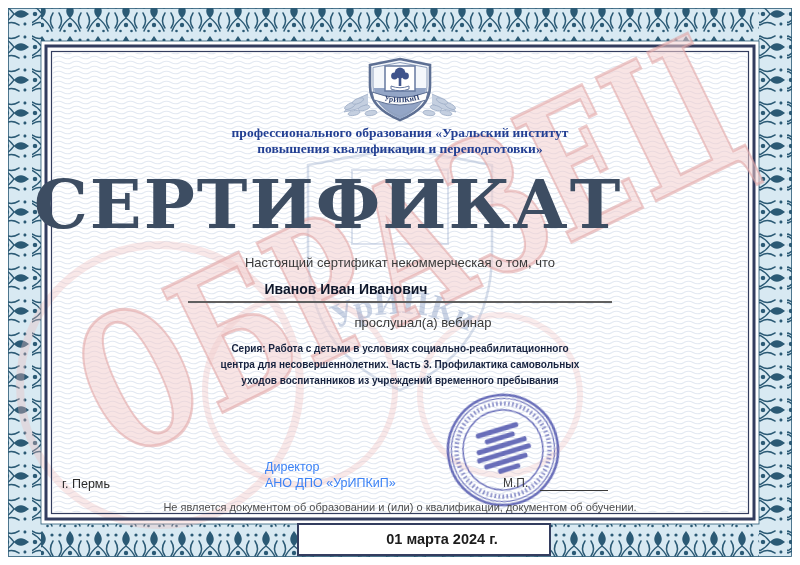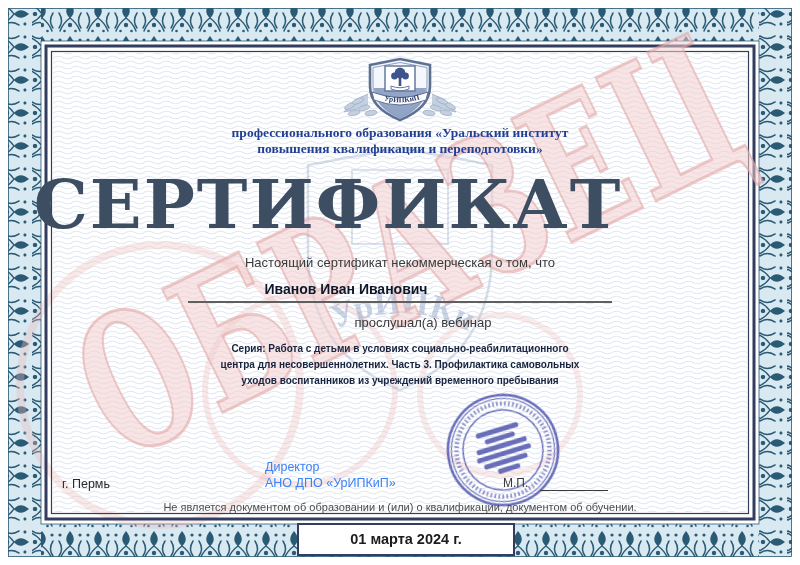--- a/index.html
+++ b/index.html
@@ -32,21 +32,21 @@
     font-size:10px;font-weight:700;line-height:15.8px;color:#17233f;}
   .city{left:62px;top:477px;font-size:12.5px;color:#2b2b2b;}
   .director{left:265px;top:459px;font-size:12.5px;line-height:16px;color:#3b82f6;}
   .seal-mark{left:503px;top:476px;font-size:12px;color:#3a3a3a;}
   .sig-line{left:540px;top:490px;width:68px;height:0;border-top:1.5px solid #3a3a3a;}
   .stamp{left:444px;top:391px;width:118px;height:118px;opacity:.85;}
   .disclaimer{left:0;top:501px;width:800px;text-align:center;font-size:11px;color:#4d4d4d;}
   .date-box{
     left:297px;top:523px;width:214px;height:29px;background:#ffffff;
     border:2px solid #333d5f;text-align:center;line-height:29px;
-    font-size:14.5px;font-weight:700;color:#1c1c1c;z-index:4;
+    font-size:14.5px;font-weight:700;color:#1c1c1c;z-index:4;padding-left:36px;
   }
 </style>
 </head>
 <body>
 
 <div id="page">
 
   <svg id="border-layer" width="800" height="565" viewBox="0 0 800 565">
     <defs>
       <pattern id="ornH" width="28" height="33" patternUnits="userSpaceOnUse">

